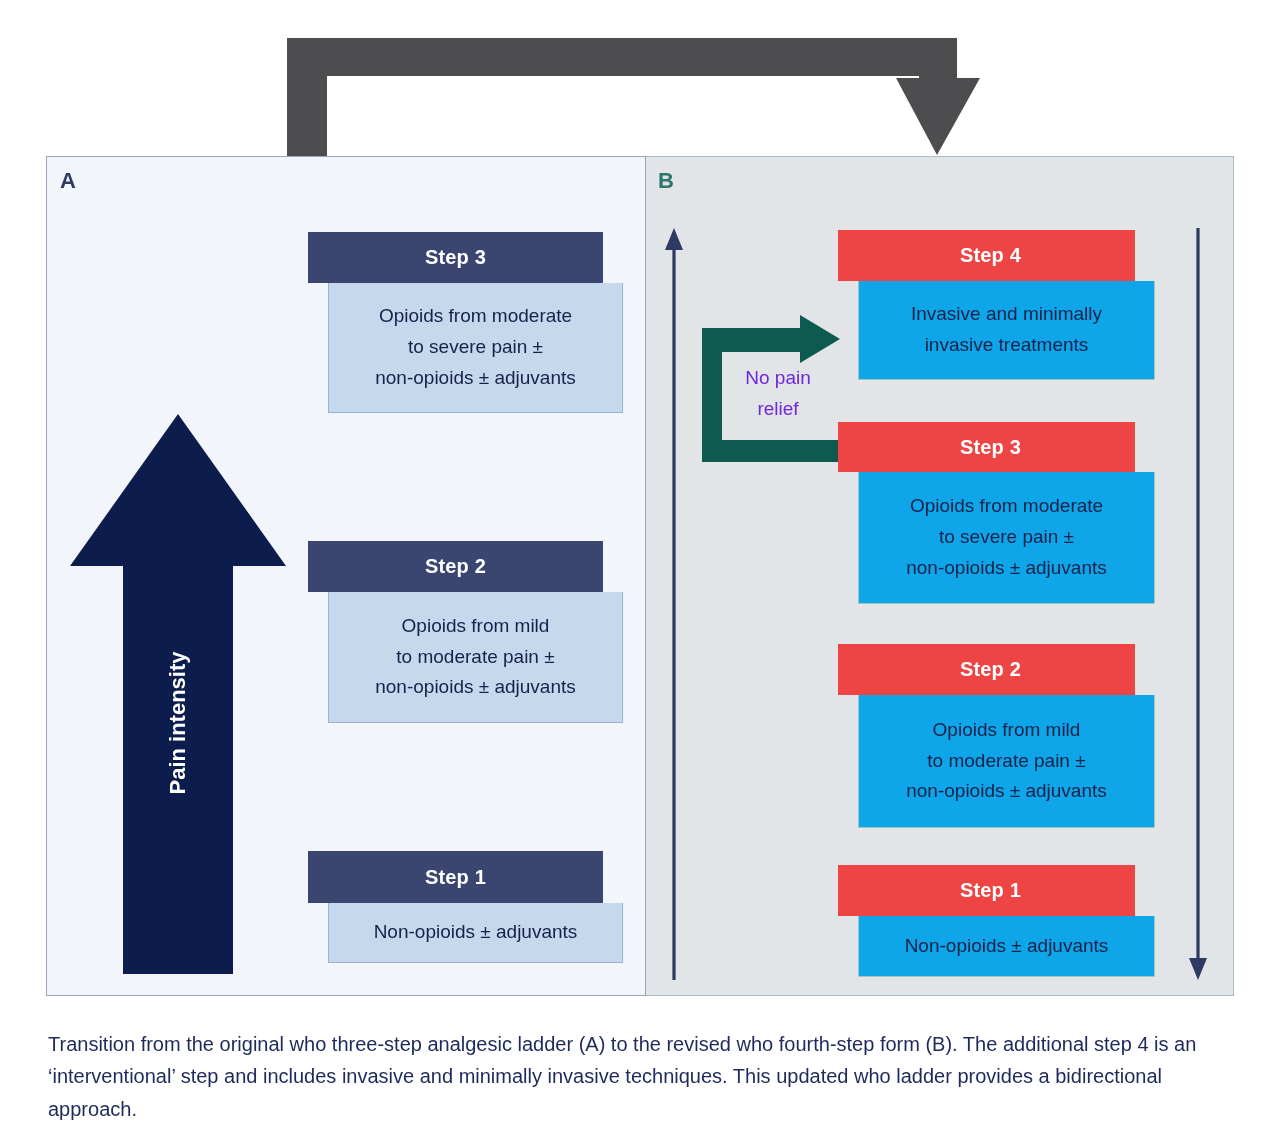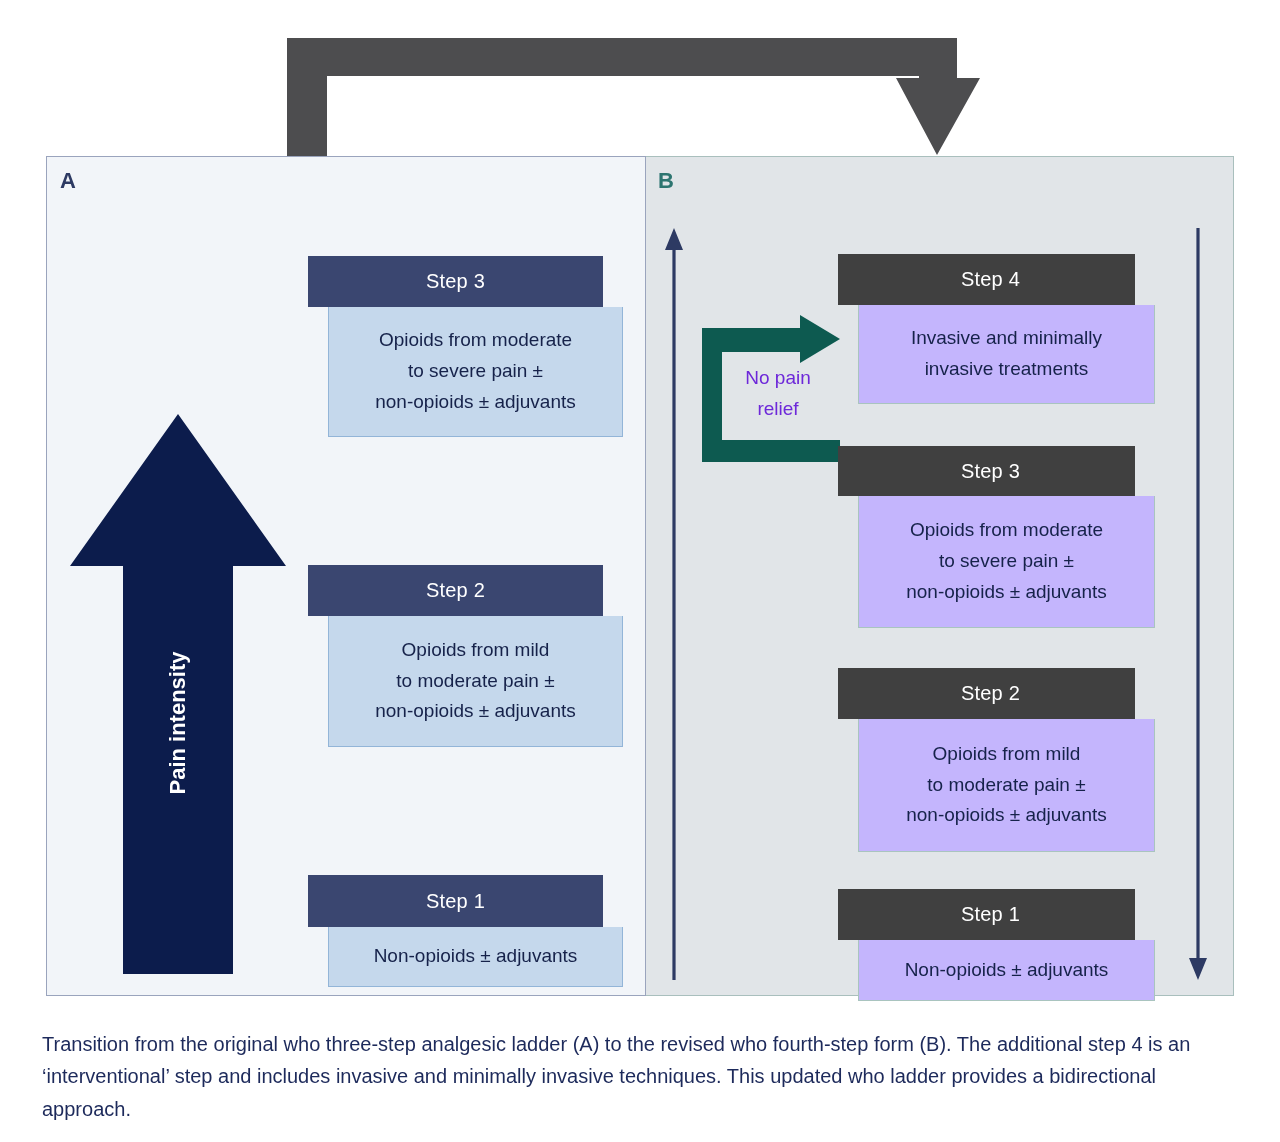--- a/index.html
+++ b/index.html
@@ -20,33 +20,33 @@
            background:#e1e5e8;border:1px solid #a9bfbd;border-left:none;}
   .panel-letter{position:absolute;font-size:22px;font-weight:bold;line-height:1;}
   #panel-a-letter{left:60px;top:170px;color:#2d3a63;}
   #panel-b-letter{left:658px;top:170px;color:#2d7570;}
 
   
   .step-box{position:absolute;box-sizing:border-box;}
   .step-head{
     box-sizing:border-box;width:100%;
     display:flex;align-items:center;justify-content:center;
-    color:#ffffff;font-weight:normal;font-size:20px;letter-spacing:.2px;margin-top:24px;
+    color:#ffffff;font-weight:bold;font-size:20px;letter-spacing:.2px;
   }
   .step-body{
     box-sizing:border-box;width:100%;
     display:flex;align-items:center;justify-content:center;
     text-align:center;color:#16224a;font-size:19px;line-height:1.62;margin-left:20px;
   }
   
   .ladder-a .step-head{background:#3a4670;}
   .ladder-a .step-body{background:#c5d8ec;border:1px solid #93b5d8;border-top:none;}
   
-  .ladder-b .step-head{background:#404040;padding-left:8px;}
-  .ladder-b .step-body{background:#c4b5fd;border:1px solid #a9c4bf;border-top:none;}
+  .ladder-b .step-head{background:#ef4444;padding-left:8px;}
+  .ladder-b .step-body{background:#0ea5e9;border:1px solid #a9c4bf;border-top:none;}
 
   
   #a-step3{left:308px;top:232px;width:295px;}
   #a-step3 .step-head{height:51px;}
   #a-step3 .step-body{height:130px;}
   #a-step2{left:308px;top:541px;width:295px;}
   #a-step2 .step-head{height:51px;}
   #a-step2 .step-body{height:131px;}
   #a-step1{left:308px;top:851px;width:295px;}
   #a-step1 .step-head{height:52px;}
@@ -86,21 +86,21 @@
     position:absolute;left:726px;top:363px;width:104px;
     text-align:center;color:#6d28d9;font-size:19px;line-height:1.62;
   }
 
   
   #b-up-arrow{position:absolute;left:662px;top:228px;width:26px;height:752px;}
   #b-down-arrow{position:absolute;left:1186px;top:228px;width:26px;height:752px;}
 
   
   #caption{
-    position:absolute;left:42px;top:1028px;width:1196px;
+    position:absolute;left:48px;top:1028px;width:1196px;
     color:#1d2a5b;font-size:20px;line-height:1.62;
   }
 </style>
 </head>
 <body>
 
 <div class="stage">
 
   <div id="gray-connector">
     <svg width="712" height="130" viewBox="0 0 712 130" xmlns="http://www.w3.org/2000/svg">

